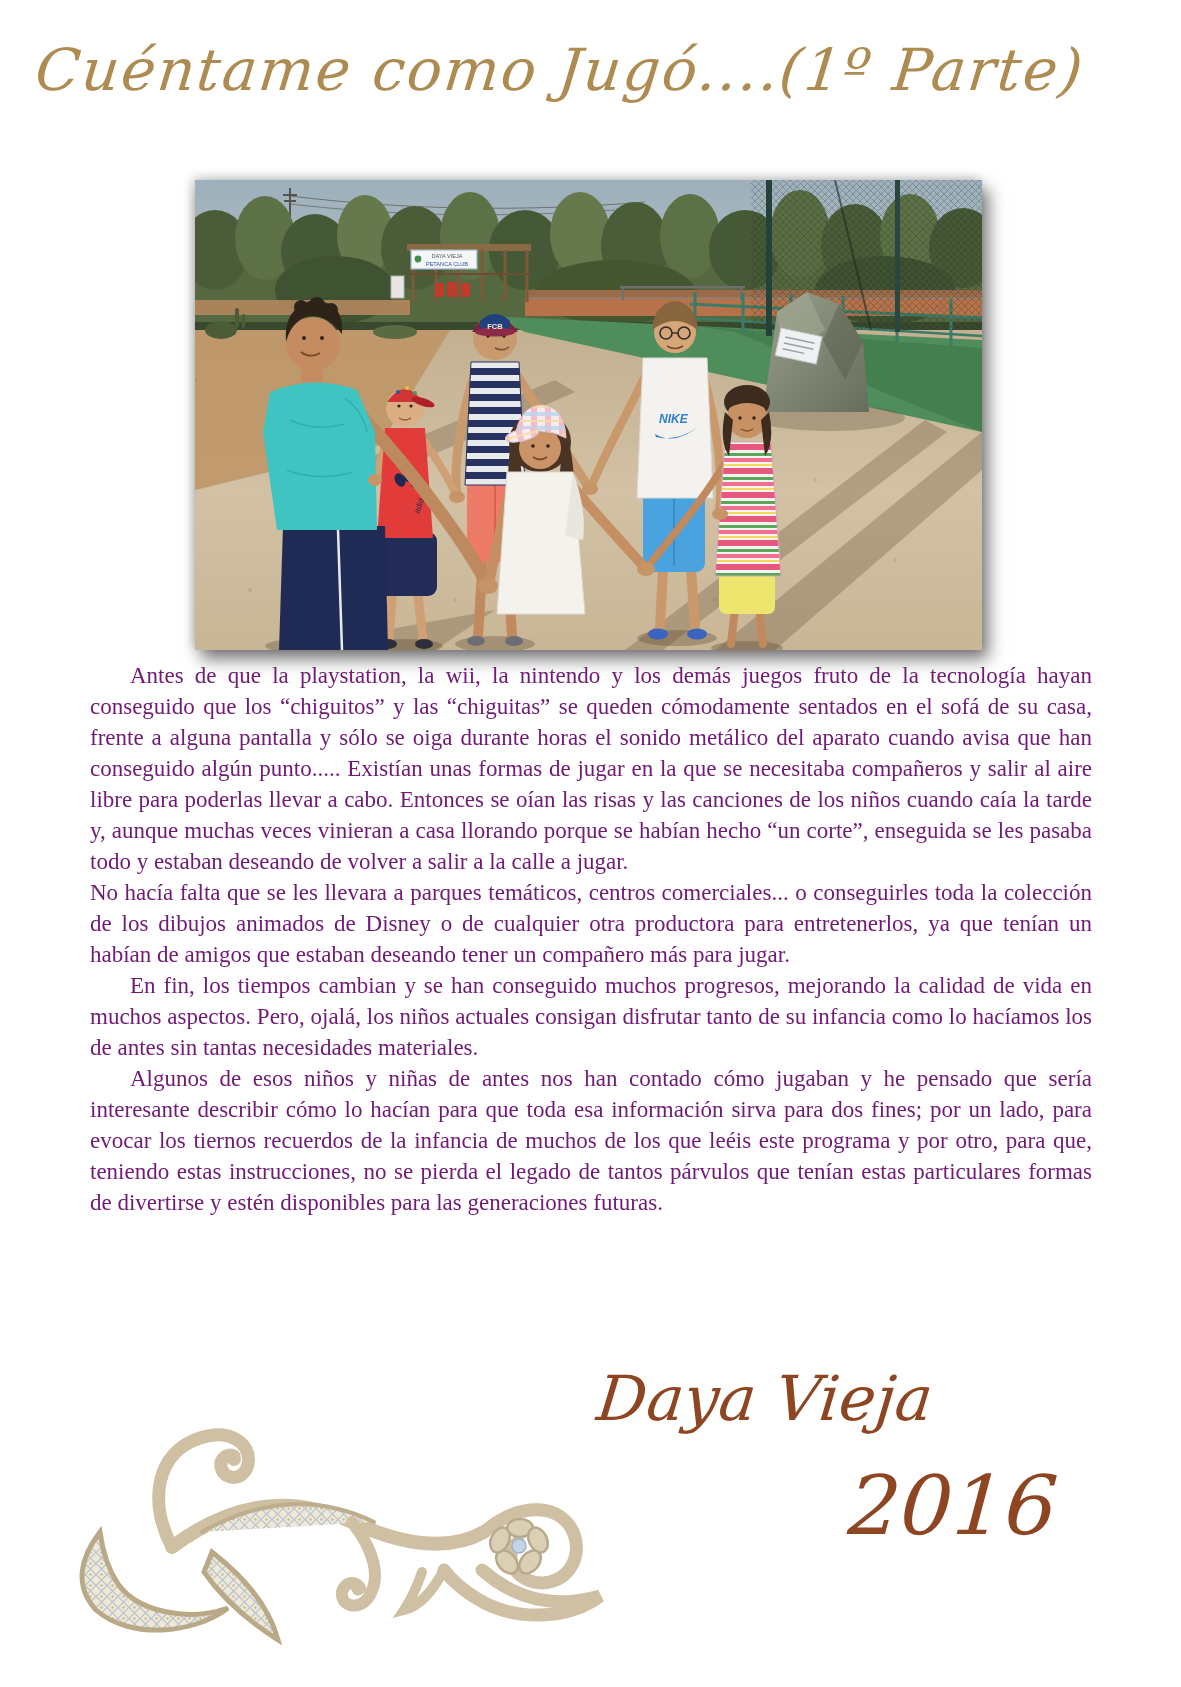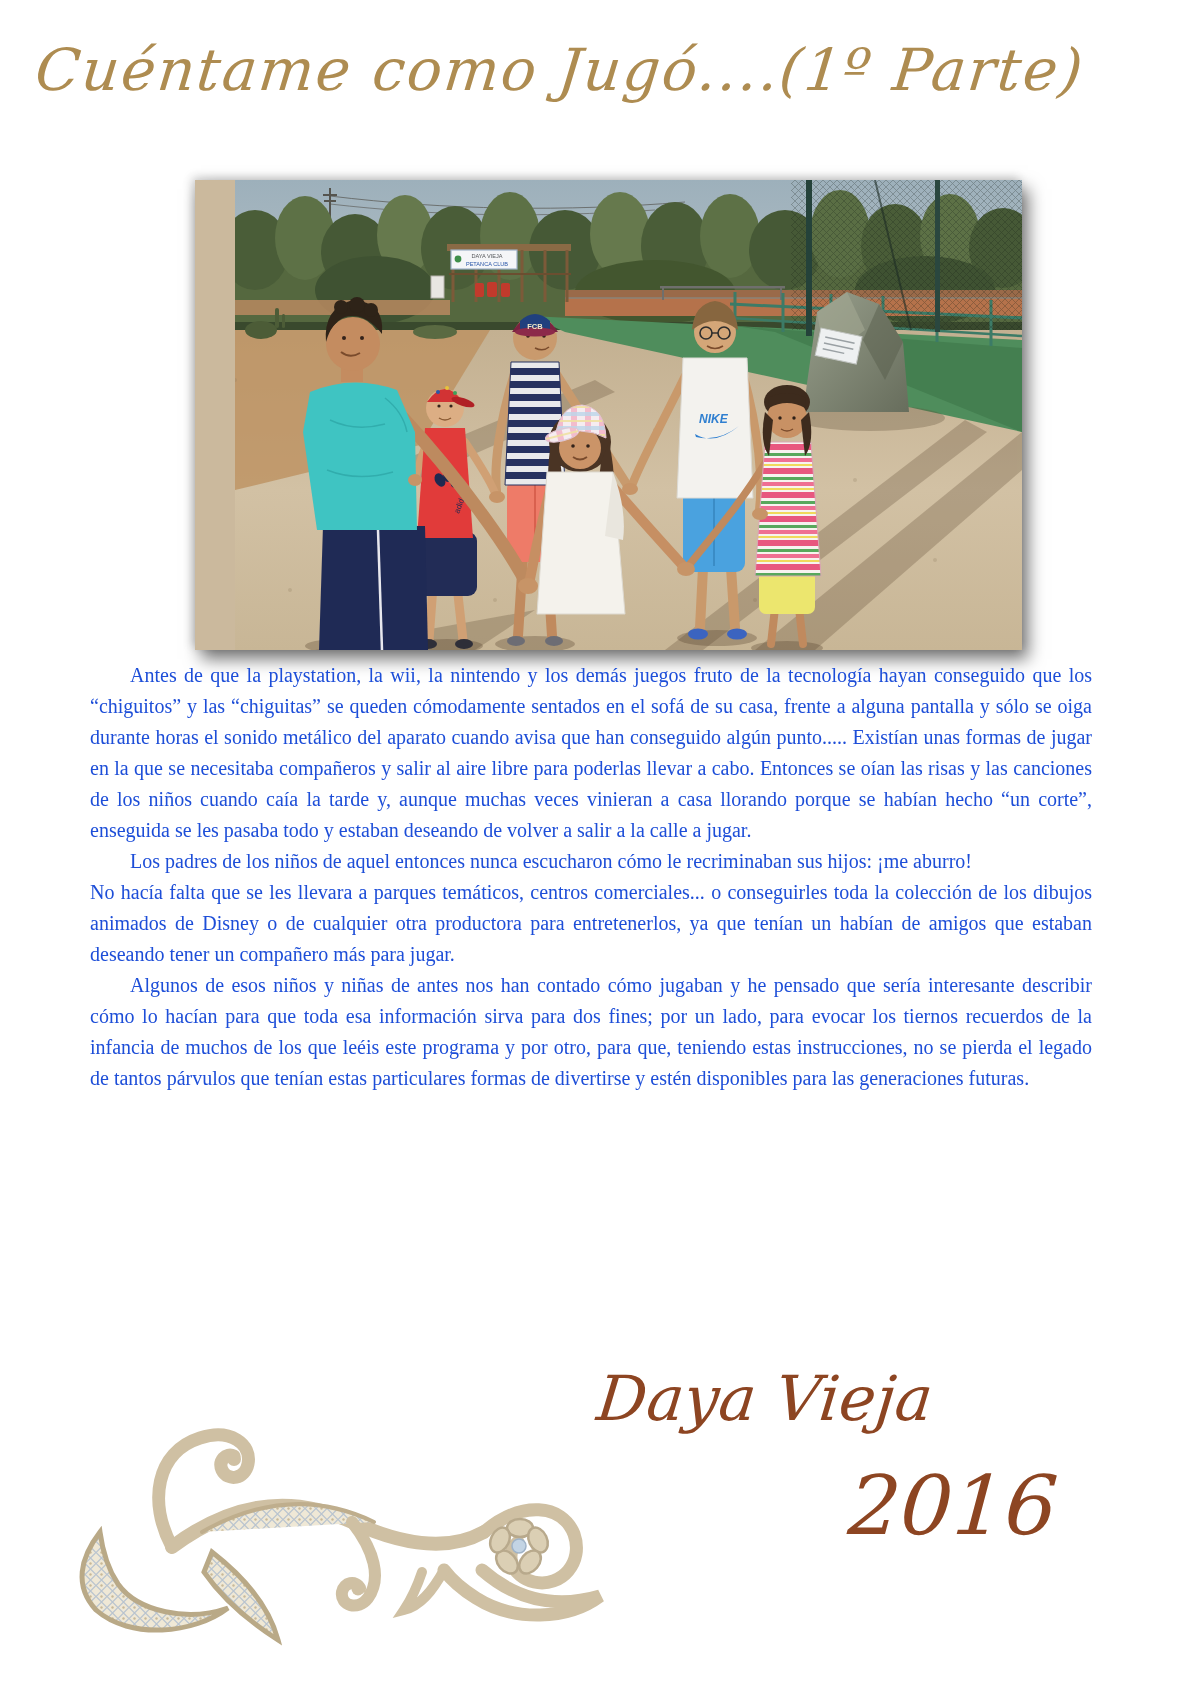--- a/index.html
+++ b/index.html
@@ -20,27 +20,26 @@
     letter-spacing:2px;
     color:#ae8c51;
     transform:skewX(-6deg);
     white-space:nowrap;
   }
   
   .photo{
     position:absolute;left:195px;top:180px;width:787px;height:470px;
     box-shadow:6px 9px 16px rgba(0,0,0,.55), -3px -3px 9px rgba(0,0,0,.18);
     background:#cbb99d;
-    padding-left:40px;
   }
   .photo svg{display:block;width:787px;height:470px;}
   
   .article{
     position:absolute;left:90px;top:660px;width:1002px;
-    font-size:20px;line-height:31px;color:#1d4ed8;
+    font-size:23px;line-height:31px;color:#701a75;
   }
   .article p{margin:0;text-align:justify;}
   .article p.indent{text-indent:40px;}
   
   .ornament{position:absolute;left:52px;top:1382px;width:565px;height:272px;}
   .brand{
     position:absolute;left:560px;top:1362px;width:410px;
     text-align:center;
     font-family:"DejaVu Serif", serif;font-style:italic;
     font-size:62px;color:#8d4522;
@@ -376,22 +375,22 @@
         <ellipse cx="525" cy="334" rx="8" ry="6"></ellipse>
         <ellipse cx="451" cy="389" rx="9" ry="7"></ellipse>
         <ellipse cx="293" cy="406" rx="10" ry="8"></ellipse>
         <ellipse cx="180" cy="300" rx="7" ry="6"></ellipse>
       </g>
     </svg>
   </div>
 
   <div class="article">
     <p class="indent">Antes de que la playstation, la wii, la nintendo y los demás juegos fruto de la tecnología hayan conseguido que los “chiguitos” y las “chiguitas” se queden cómodamente sentados en el sofá de su casa, frente a alguna pantalla y sólo se oiga durante horas el sonido metálico del aparato cuando  avisa que han conseguido algún punto..... Existían unas formas de jugar en la que se necesitaba compañeros y salir al aire libre para poderlas llevar a cabo. Entonces se oían las risas y las canciones de los niños cuando caía la tarde y, aunque muchas veces vinieran a casa llorando porque se habían hecho “un corte”, enseguida se les pasaba todo y estaban deseando de volver a salir a la calle a jugar.</p>
-    <p class="indent">Los padres de los niños de aquel entonces nunca escucharon cómo le recriminaban sus hijos: ¡me aburro!</p>
     <p>No hacía falta que se les llevara a parques temáticos, centros comerciales... o conseguirles toda la colección de los dibujos animados de Disney o de cualquier otra productora para entretenerlos, ya que tenían un habían de amigos que estaban deseando tener un compañero más para jugar.</p>
+    <p class="indent">En fin, los tiempos cambian y se han conseguido muchos progresos, mejorando la calidad de vida en muchos aspectos. Pero, ojalá, los niños actuales consigan disfrutar tanto de su infancia como lo hacíamos los de antes sin tantas necesidades materiales.</p>
     <p class="indent">Algunos de esos niños y niñas de antes nos han contado cómo jugaban y he pensado que sería interesante describir cómo lo hacían para que toda esa información sirva para dos fines; por un lado, para evocar los tiernos recuerdos de la infancia de muchos de los que leéis este programa y por otro, para que, teniendo estas instrucciones, no se pierda el legado de tantos párvulos que tenían estas particulares formas de divertirse y estén disponibles para las generaciones futuras.</p>
   </div>
 
   <div class="ornament">
     <svg viewBox="0 0 565 272" xmlns="http://www.w3.org/2000/svg">
       <defs>
         <pattern id="lace" width="11" height="11" patternUnits="userSpaceOnUse">
           <rect width="11" height="11" fill="#efe8d6"></rect>
           <path d="M0,5.5 L5.5,0 L11,5.5 L5.5,11 Z" fill="none" stroke="#b9c4cf" stroke-width="1.2"></path>
           <circle cx="5.5" cy="5.5" r="1.2" fill="#c9b998"></circle>

